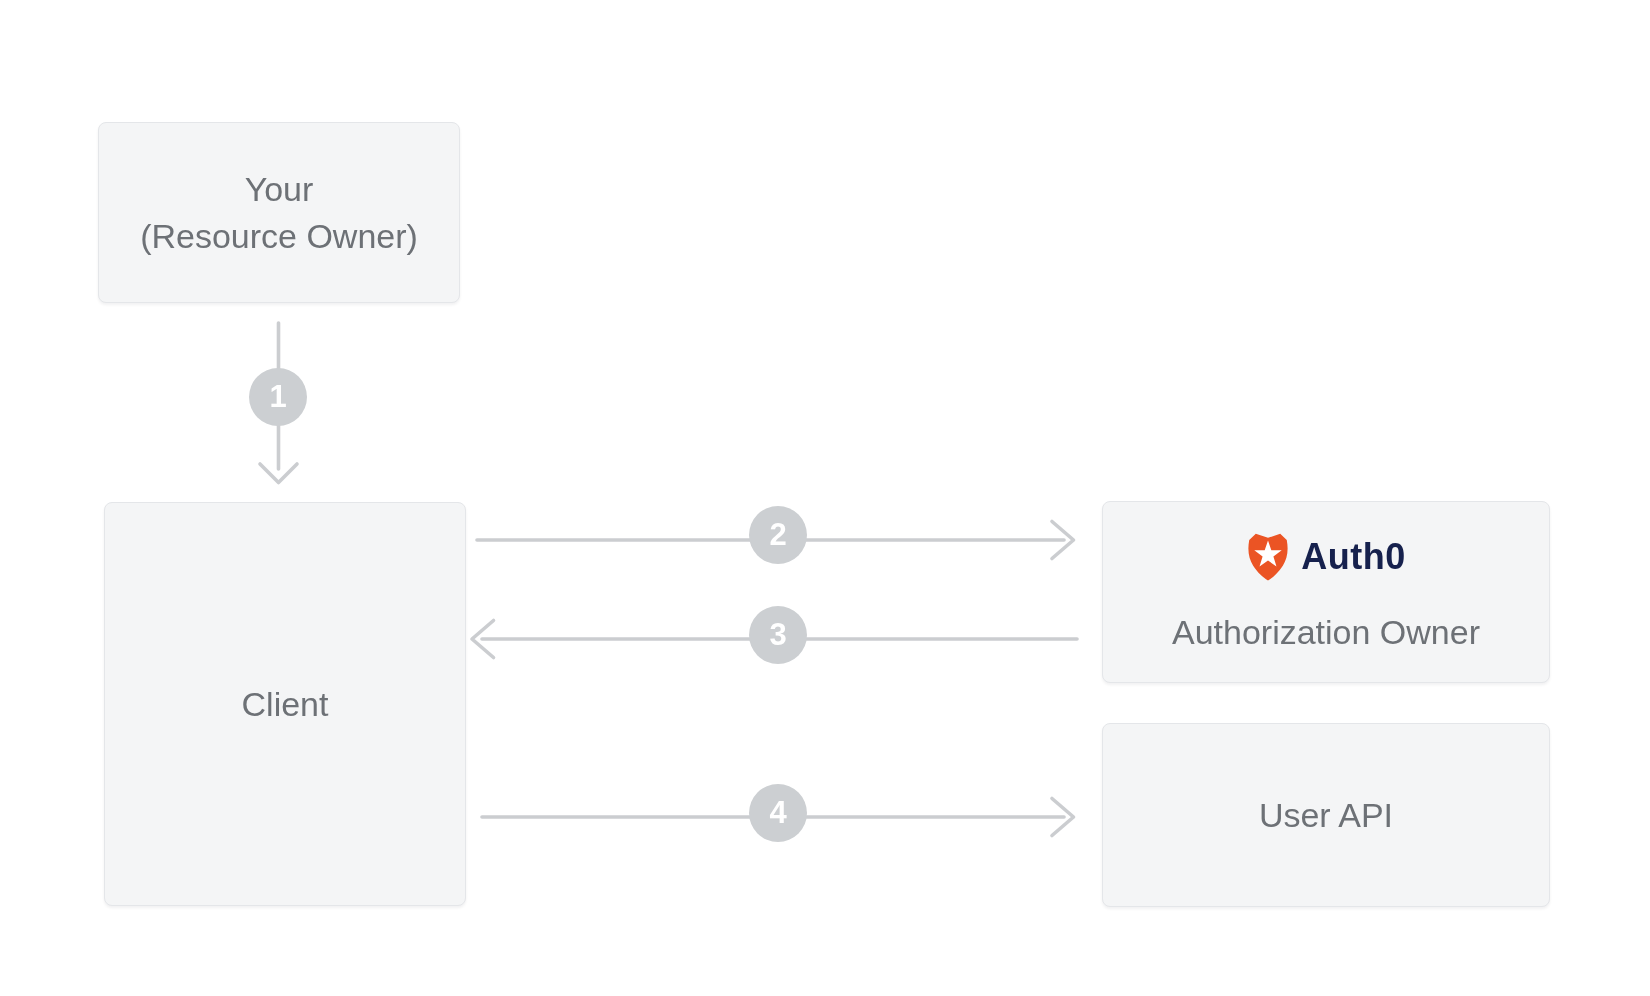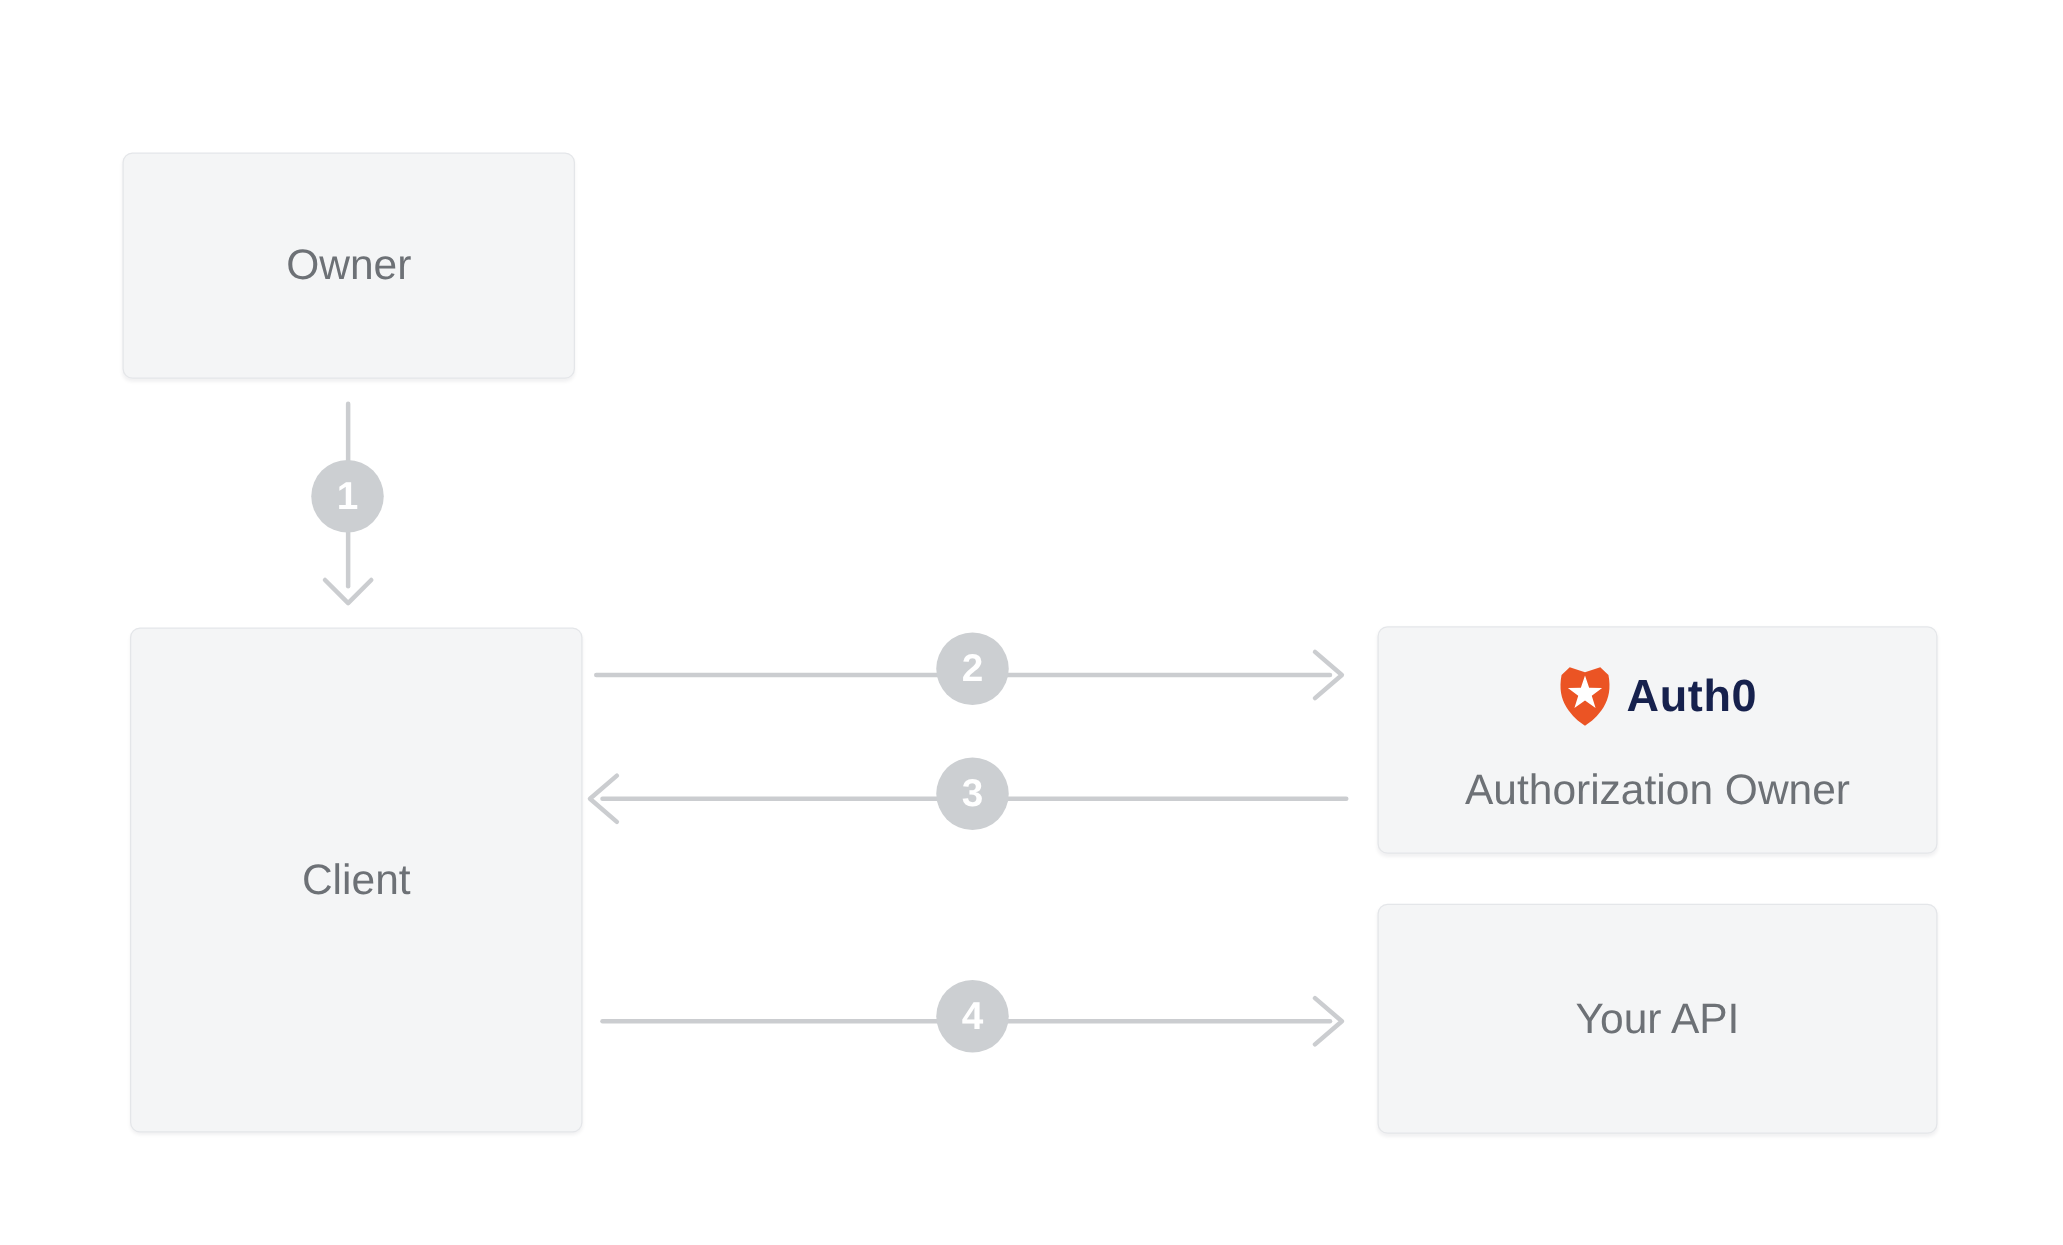--- a/index.html
+++ b/index.html
@@ -90,40 +90,41 @@
       <path d="M1077 639 L482 639"></path>
       <path d="M493.5 620.5 L472 639 L493.5 657.5"></path>
     </g>
     <g>
       <path d="M482 817 L1064 817"></path>
       <path d="M1052 798.5 L1073.5 817 L1052 835.5"></path>
     </g>
   </svg>
 
   <div class="node node-user">
-    <span>Owner</span>
+    <span>Your</span>
+    <span>(Resource Owner)</span>
   </div>
 
   <div class="node node-client">
     <span>Client</span>
   </div>
 
   <div class="node node-auth">
     <div class="brand-row">
       <svg class="auth0-shield" viewBox="0 0 100 110" aria-hidden="true">
         <path class="shield" d="M50 11 L22 2 L7 16 C2.5 40 6 59 16 75 C26.5 91.5 38 101 50 109 C62 101 73.5 91.5 84 75 C94 59 97.5 40 93 16 L78 2 Z"></path>
         <polygon class="star" points="50,17 57.6,39.5 81.4,39.8 62.4,54 69.4,76.7 50,63 30.6,76.7 37.6,54 18.6,39.8 42.4,39.5"></polygon>
       </svg>
       <span class="brand-name">Auth0</span>
     </div>
     <span>Authorization Owner</span>
   </div>
 
   <div class="node node-api">
-    <span>Your API</span>
+    <span>User API</span>
   </div>
 
   <div class="badge badge-1">
     <span>1</span>
   </div>
   <div class="badge badge-2">
     <span>2</span>
   </div>
   <div class="badge badge-3">
     <span>3</span>

